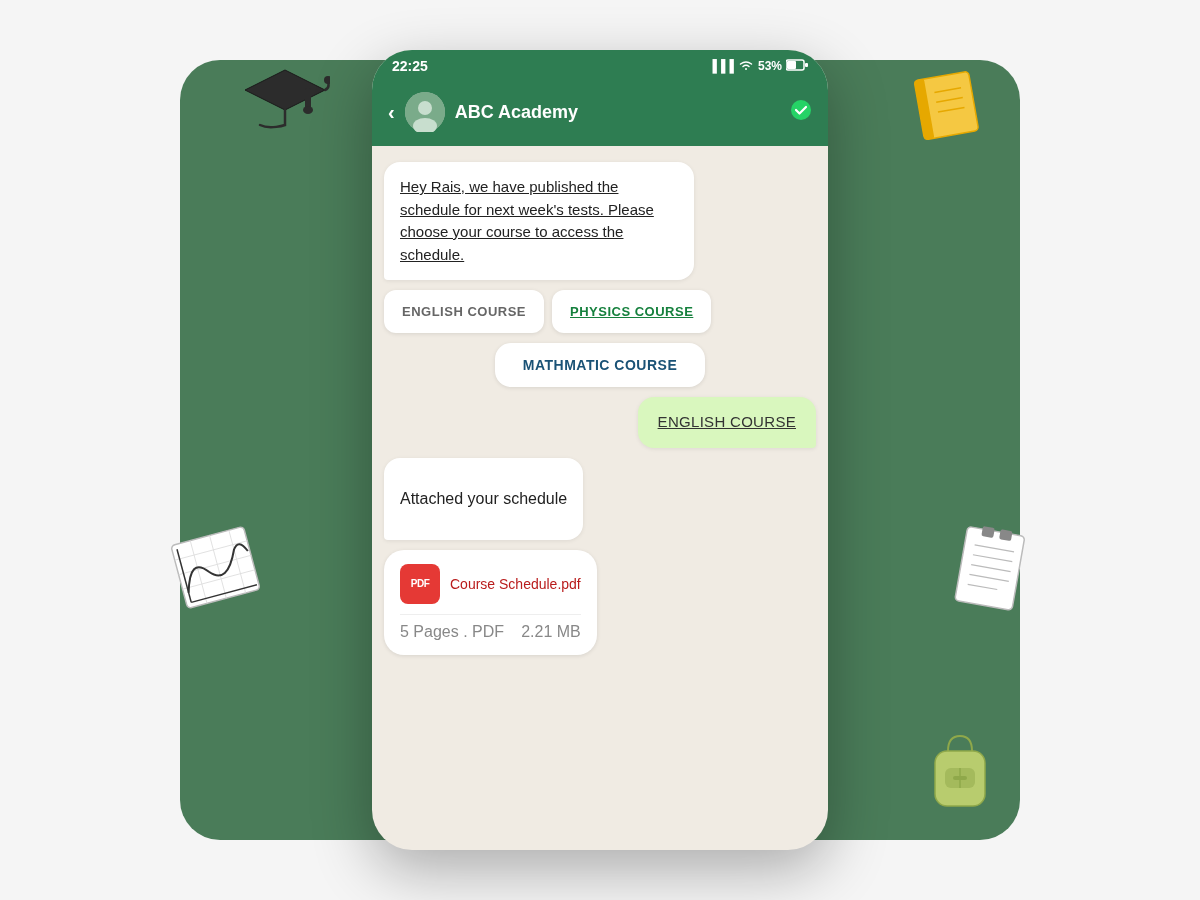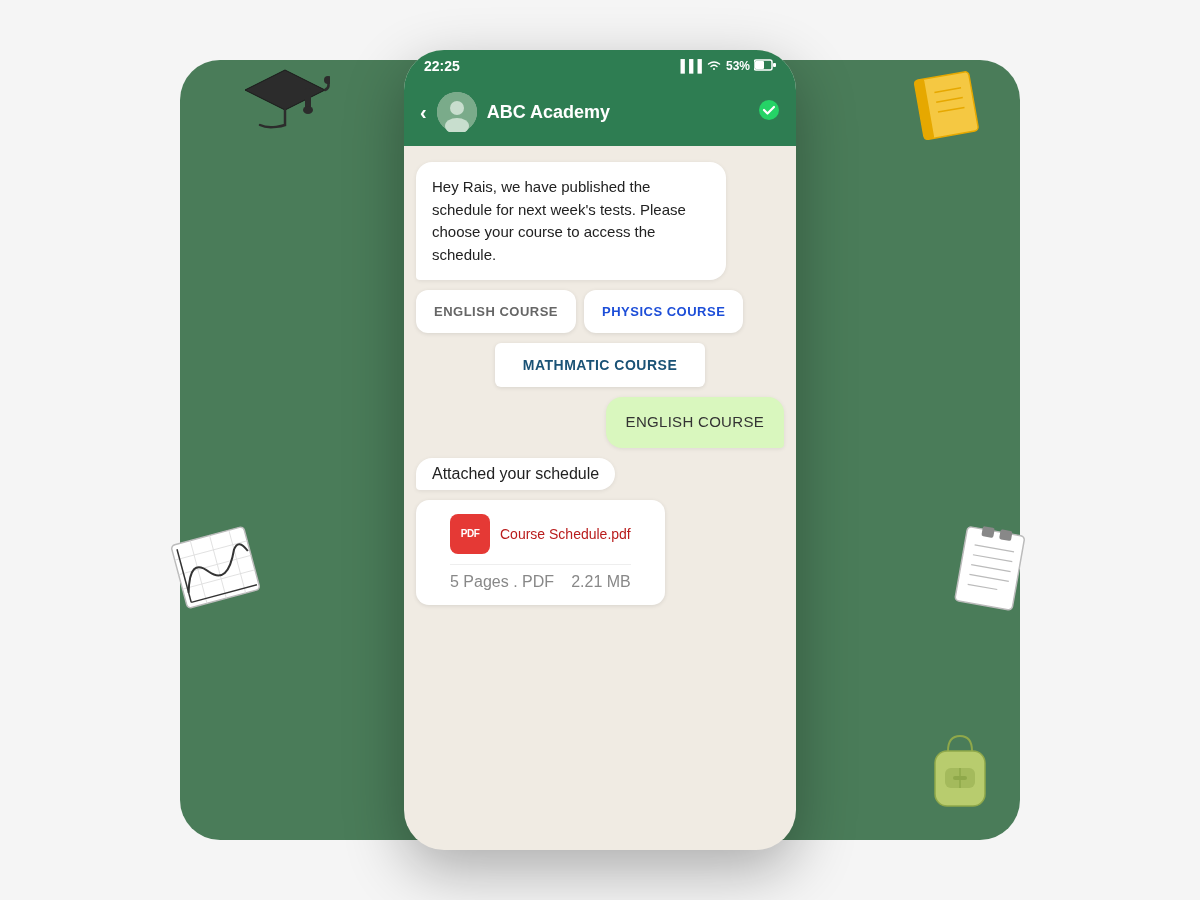--- a/index.html
+++ b/index.html
@@ -63,21 +63,21 @@
       right: 200px;
       font-size: 60px;
     }
 
     
     .phone-frame {
       position: absolute;
       top: 50px;
       left: 50%;
       transform: translateX(-50%);
-      width: 392px;
+      width: 456px;
       height: 800px;
       background: #f0ebe3;
       border-radius: 40px;
       box-shadow: 0 20px 60px rgba(0,0,0,0.3);
       overflow: hidden;
       z-index: 3;
     }
 
     
     .status-bar {
@@ -160,20 +160,21 @@
       padding: 14px 16px;
       max-width: 310px;
       align-self: flex-start;
       box-shadow: 0 1px 4px rgba(0,0,0,0.08);
     }
 
     .msg-text {
       font-size: 15px;
       color: #222;
       line-height: 1.5;
+      text-decoration: underline;
     }
 
     
     .course-buttons {
       display: flex;
       gap: 8px;
       align-self: flex-start;
       flex-wrap: wrap;
       max-width: 340px;
     }
@@ -186,28 +187,29 @@
       font-size: 13px;
       font-weight: 600;
       letter-spacing: 0.5px;
       cursor: pointer;
       box-shadow: 0 1px 4px rgba(0,0,0,0.1);
       text-transform: uppercase;
       color: #666;
     }
 
     .course-btn.active {
-      color: #1d4ed8;
+      color: #15803d;
       font-weight: 800;
+      text-decoration: underline;
     }
 
     .course-btn-single {
       background: white;
       border: none;
-      border-radius: 6px;
+      border-radius: 16px;
       padding: 14px 28px;
       font-size: 14px;
       font-weight: 800;
       letter-spacing: 0.5px;
       cursor: pointer;
       box-shadow: 0 1px 4px rgba(0,0,0,0.1);
       text-transform: uppercase;
       color: #1a5276;
       align-self: center;
     }
@@ -226,37 +228,37 @@
       color: #333;
       font-size: 15px;
       font-weight: 500;
       letter-spacing: 0.3px;
     }
 
     
     .msg-attached {
       background: white;
       border-radius: 16px 16px 16px 4px;
-      padding: 7px 16px;
+      padding: 32px 16px;
       max-width: 310px;
       align-self: flex-start;
       box-shadow: 0 1px 4px rgba(0,0,0,0.08);
     }
 
     .attached-title {
       font-size: 16px;
       color: #222;
       font-weight: 400;
     }
 
     
     .pdf-attachment {
       background: white;
-      border-radius: 13px;
-      padding: 14px 34px;
+      border-radius: 20px;
+      padding: 14px 16px;
       max-width: 310px;
       align-self: flex-start;
       box-shadow: 0 1px 4px rgba(0,0,0,0.1);
     }
 
     .pdf-top {
       display: flex;
       align-items: center;
       gap: 10px;
       margin-bottom: 10px;

